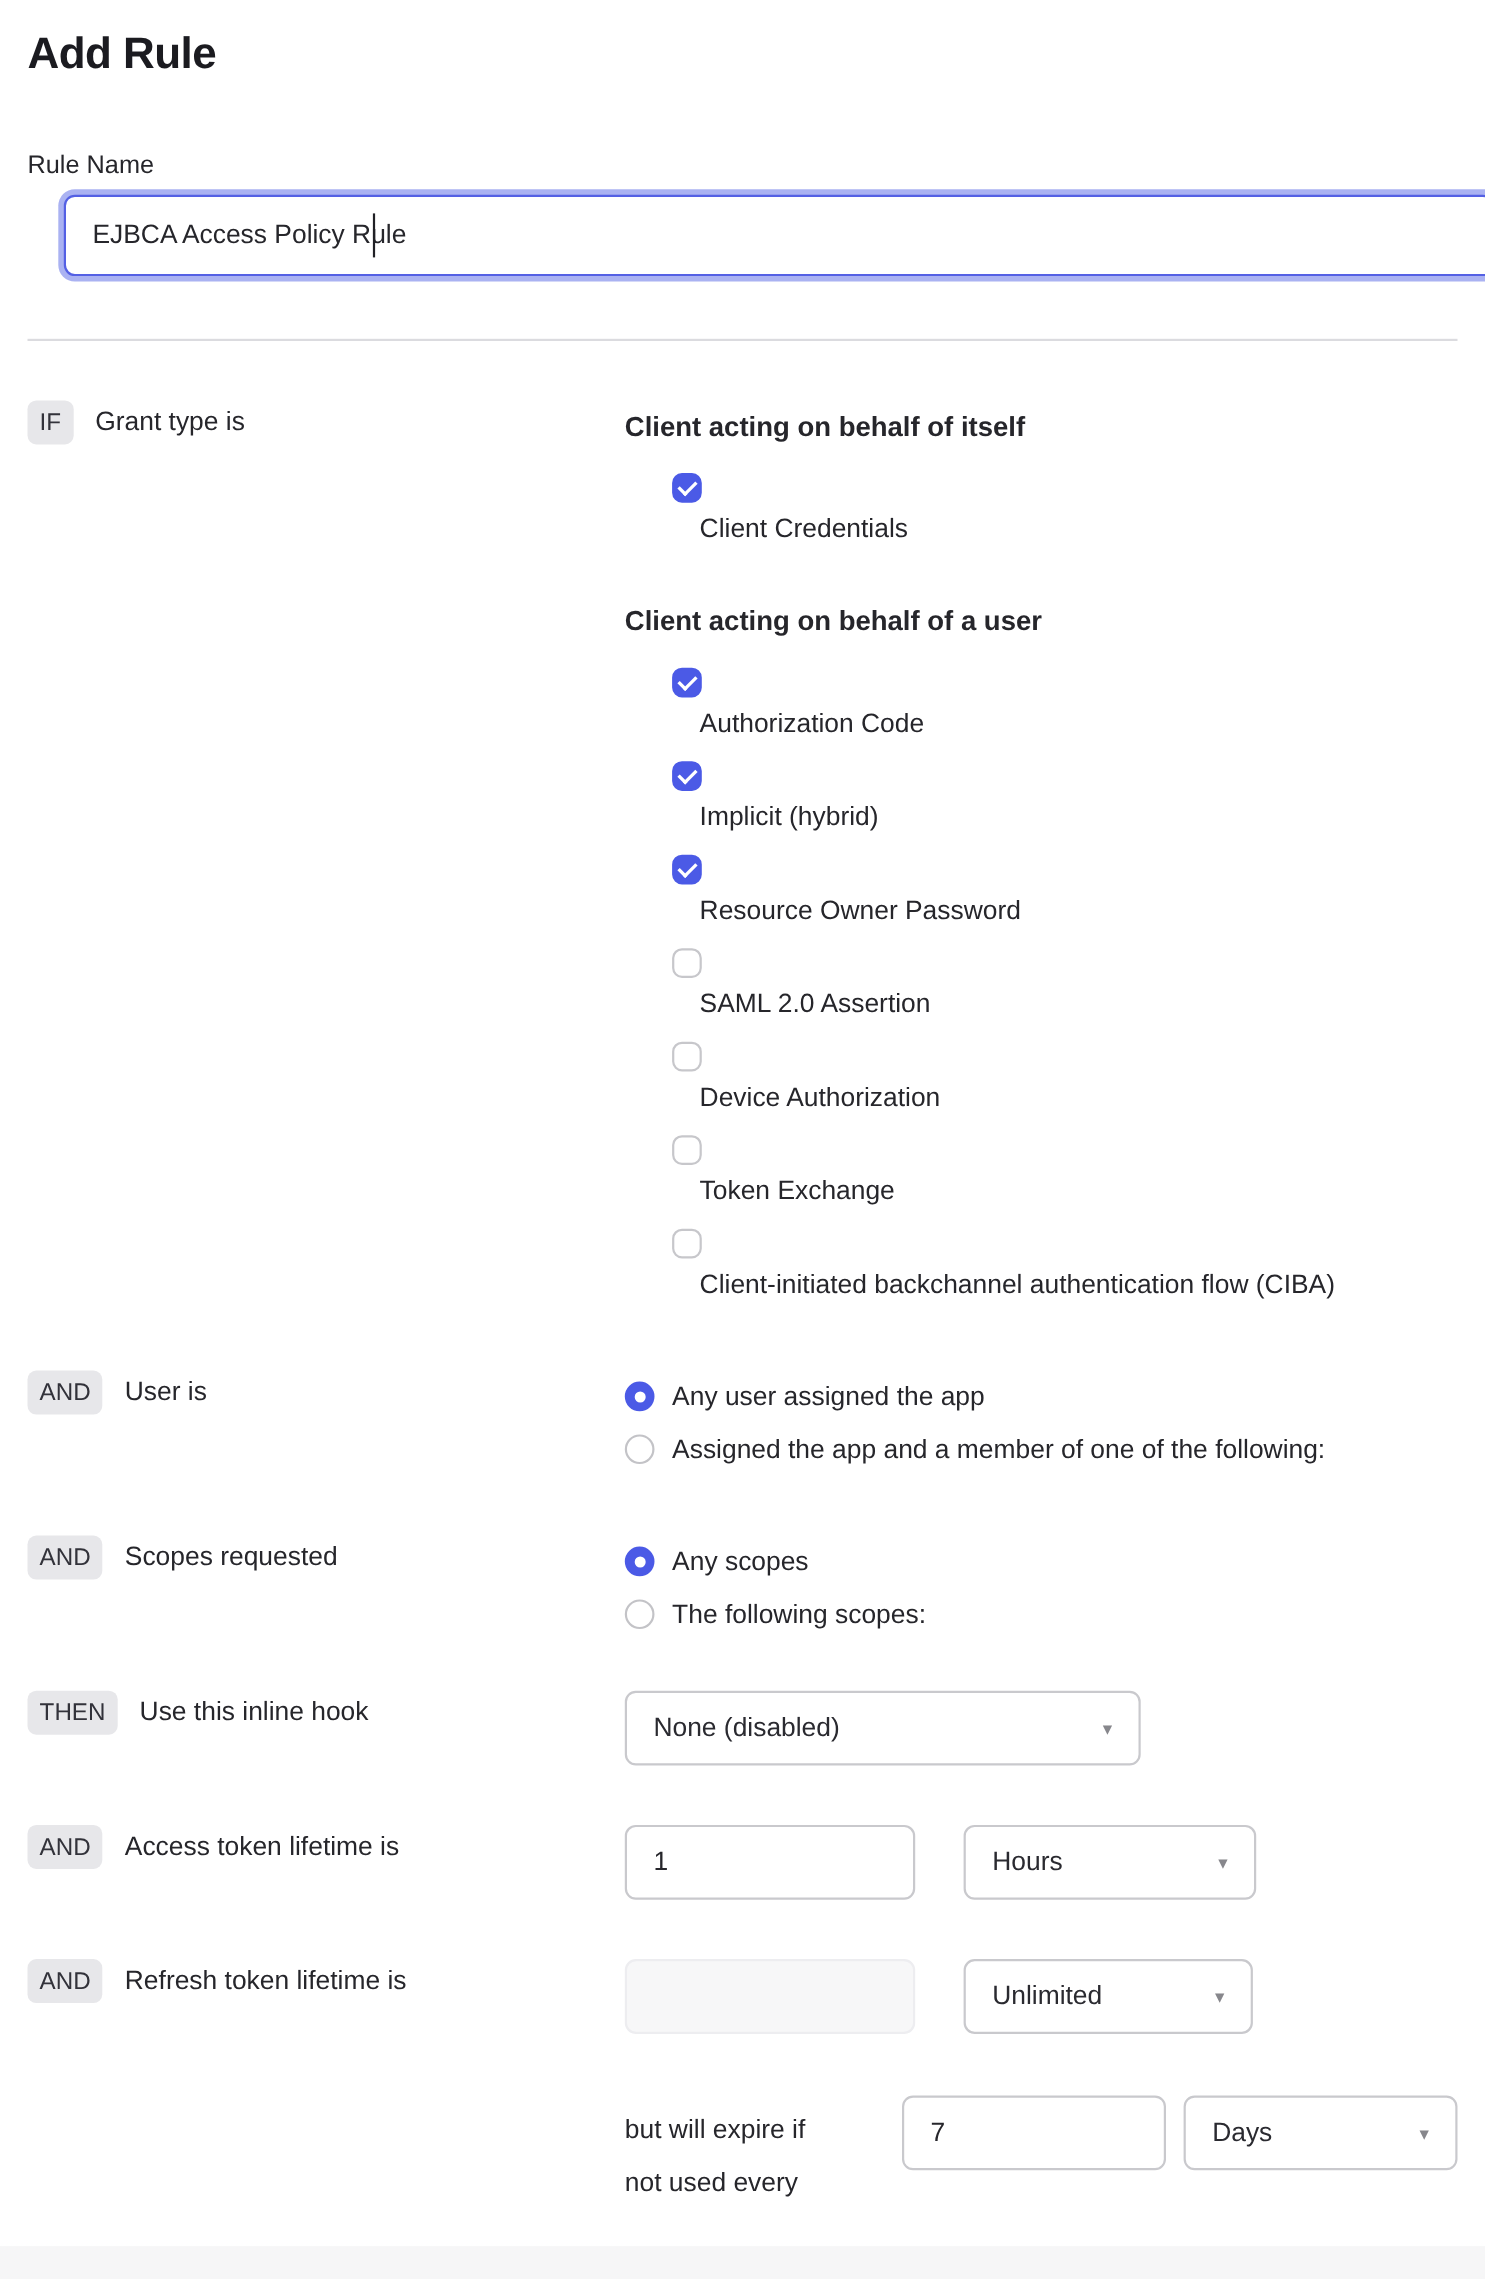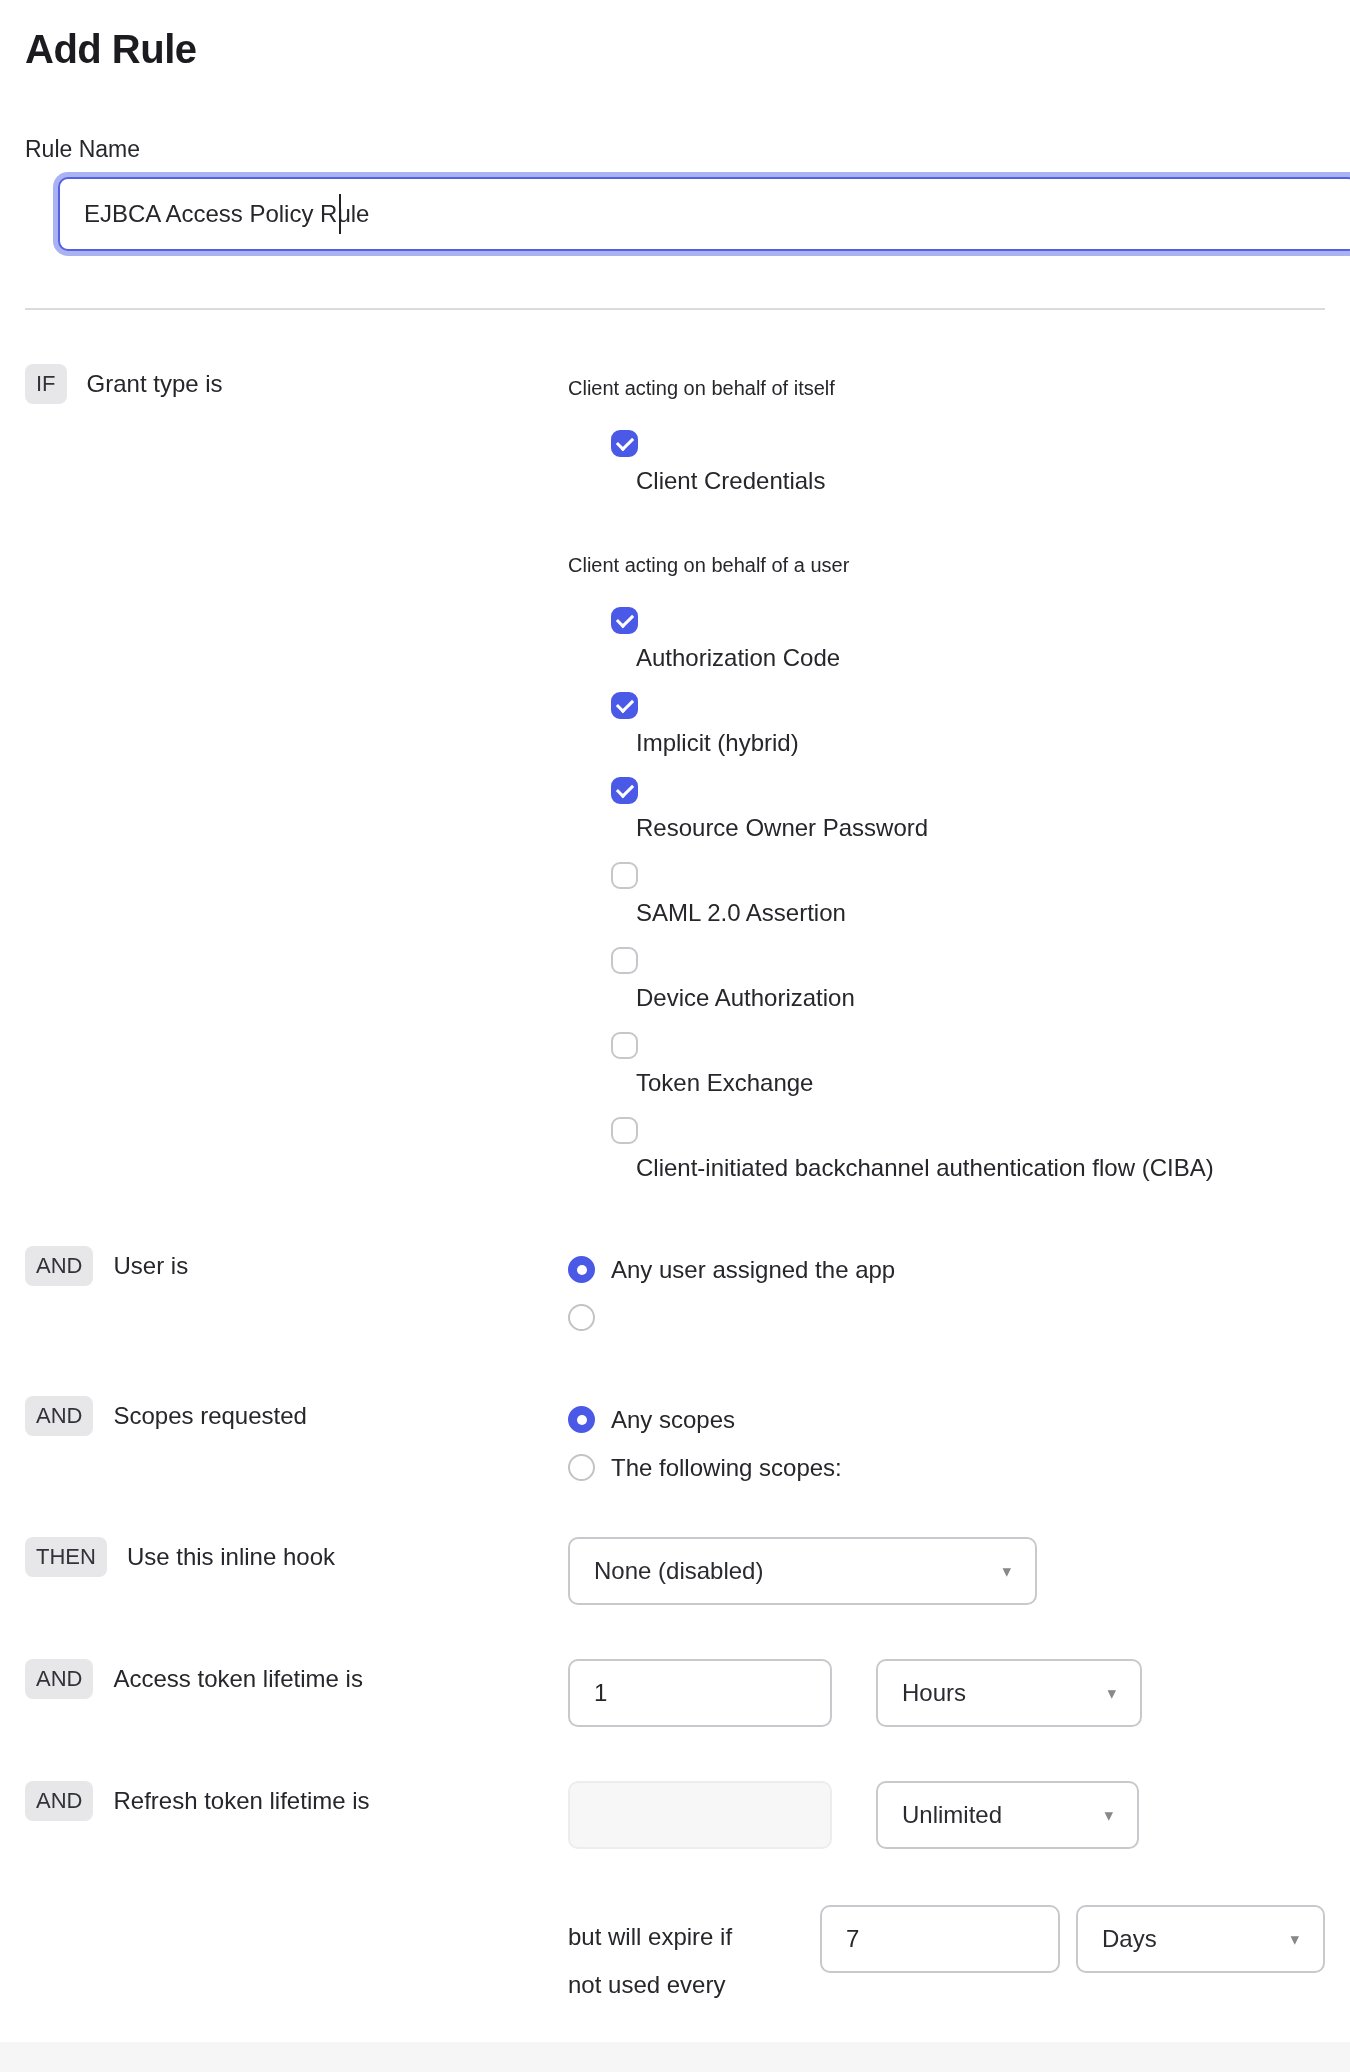--- a/index.html
+++ b/index.html
@@ -27,21 +27,21 @@
   section.rule-row { display:flex; margin-top:54px; }
   section.rule-row.tight { margin-top:45px; }
   .left { width:543px; flex:none; display:flex; align-items:flex-start; gap:20px; }
   .badge {
     background:#e7e7ea; color:#32323a; border-radius:8px; padding:0 11px;
     font-size:22px; line-height:40px; display:inline-block; flex:none;
   }
   .row-label { font-size:24px; line-height:40px; }
   .right { flex:1; }
 
-  .group-header { font-size:20px; line-height:48px; color:#26262b; }
+  .group-header { font-size:25px; line-height:48px; color:#26262b;font-weight:bold; }
   .group + .group { margin-top:36px; }
   .check-row { display:flex; align-items:flex-start; min-height:48px; margin-left:43px; cursor:pointer;flex-direction:column; }
   .check-row.first { margin-top:8px; }
   .checkbox {
     width:27px; height:27px; border:2.5px solid #c7c7cb; border-radius:9px;
     flex:none; position:relative; background:#fff; margin-top:10px;
   }
   .checkbox.checked { background:#4b5ae6; border-color:#4b5ae6; }
   .checkbox.checked::after {
     content:""; position:absolute; left:4px; top:5px; width:13px; height:7px;
@@ -158,20 +158,21 @@
       <span class="badge">AND</span>
       <span class="row-label">User is</span>
     </div>
     <div class="right">
       <label class="radio-row">
         <span class="radio selected"></span>
         <span class="opt-label">Any user assigned the app</span>
       </label>
       <label class="radio-row">
         <span class="radio"></span>
+        <span class="opt-label">Assigned the app and a member of one of the following:</span>
       </label>
     </div>
   </section>
 
   <section class="rule-row">
     <div class="left">
       <span class="badge">AND</span>
       <span class="row-label">Scopes requested</span>
     </div>
     <div class="right">

